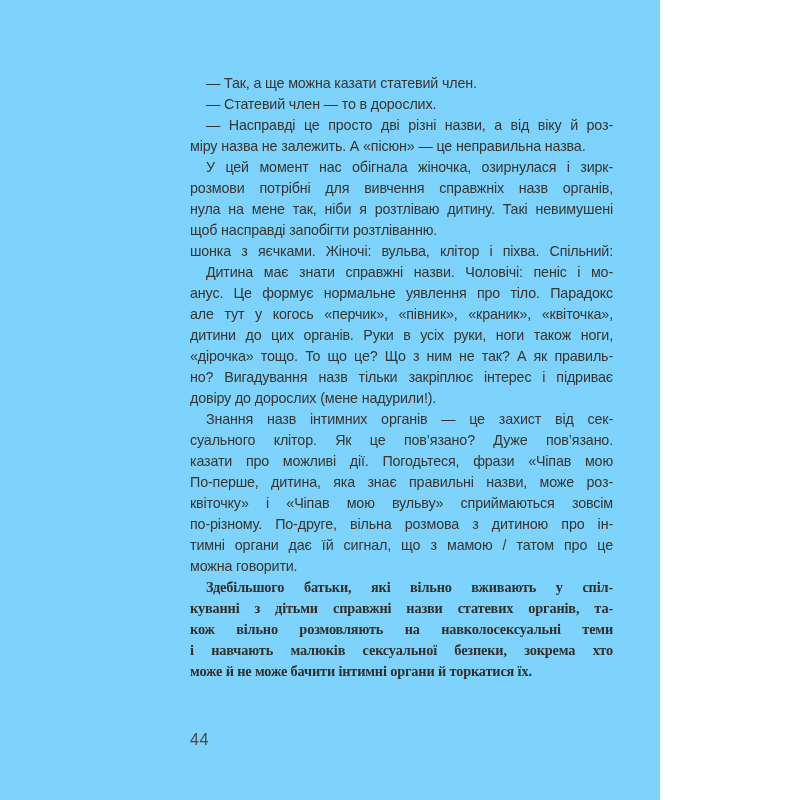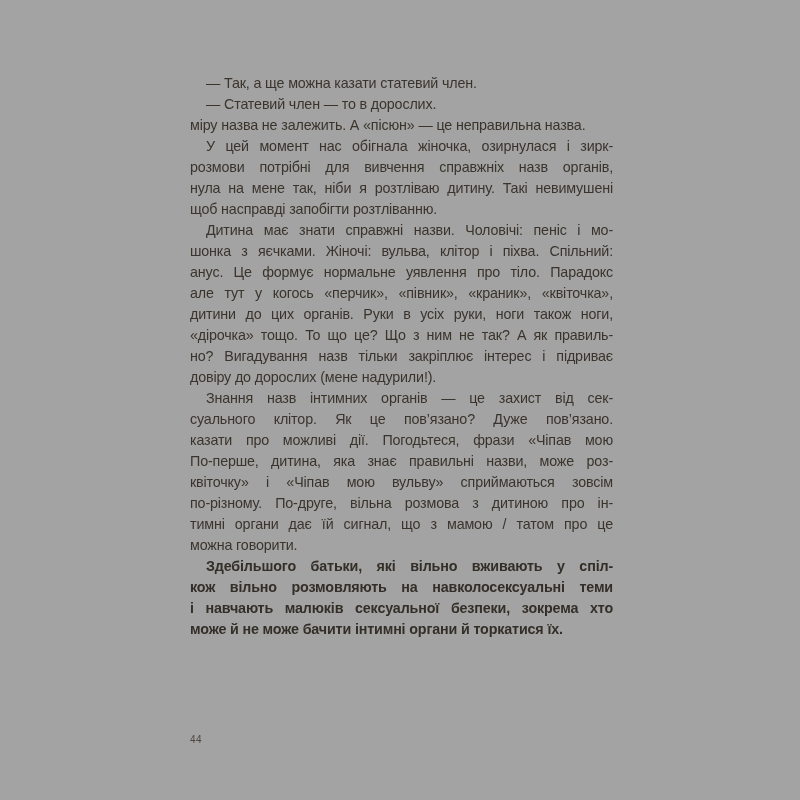--- a/index.html
+++ b/index.html
@@ -3,22 +3,22 @@
 <meta charset="utf-8">
 <style>
   * { margin: 0; padding: 0; box-sizing: border-box; }
   html, body {
     width: 800px; height: 800px;
     background: #ffffff;
     font-family: "Liberation Sans", sans-serif;
   }
   .book-page {
     position: relative;
-    width: 800px; height: 800px;
-    background: #a3a3a3;
+    width: 660px; height: 800px;
+    background: #7dd3fc;
     color: #3a342d;
     overflow: hidden;
   }
   .text-block {
     position: absolute;
     left: 190px;
     top: 73px;
     width: 423px;
   }
   .para { margin: 0; }
@@ -30,72 +30,74 @@
     overflow: hidden;
     text-align: left;
   }
   
   .line.jl {
     text-align: justify;
     text-align-last: justify;
   }
   
   .line.first { text-indent: 16px; }
-  .para.bold .line { font-weight: bold; color: #332e27; }
+  .para.bold .line { font-weight: bold; color: #332e27; font-family: Liberation Serif, serif; }
   .page-number {
     position: absolute;
     left: 190px;
     top: 729px;
-    font-size: 10px;
+    font-size: 16px;
     line-height: 21px;
     color: #4d4740;
     letter-spacing: 0.5px;
   }
 </style>
 </head>
 <body>
 
 <div class="book-page">
   <div class="text-block" id="text-block">
       <div class="para">
         <div class="line first">— Так, а ще можна казати статевий член.</div>
       </div>
       <div class="para">
         <div class="line first">— Статевий член — то в дорослих.</div>
       </div>
       <div class="para">
+        <div class="line first jl">— Насправді це просто дві різні назви, а від віку й роз-</div>
         <div class="line">міру назва не залежить. А «пісюн» — це неправильна назва.</div>
       </div>
       <div class="para">
         <div class="line first jl">У цей момент нас обігнала жіночка, озирнулася і зирк-</div>
         <div class="line jl">розмови потрібні для вивчення справжніх назв органів,</div>
         <div class="line jl">нула на мене так, ніби я розтліваю дитину. Такі невимушені</div>
         <div class="line">щоб насправді запобігти розтліванню.</div>
       </div>
       <div class="para">
+        <div class="line jl">шонка з яєчками. Жіночі: вульва, клітор і піхва. Спільний:</div>
         <div class="line first jl">Дитина має знати справжні назви. Чоловічі: пеніс і мо-</div>
-        <div class="line jl">шонка з яєчками. Жіночі: вульва, клітор і піхва. Спільний:</div>
         <div class="line jl">анус. Це формує нормальне уявлення про тіло. Парадокс</div>
         <div class="line jl">але тут у когось «перчик», «півник», «краник», «квіточка»,</div>
         <div class="line jl">дитини до цих органів. Руки в усіх руки, ноги також ноги,</div>
         <div class="line jl">«дірочка» тощо. То що це? Що з ним не так? А як правиль-</div>
         <div class="line jl">но? Вигадування назв тільки закріплює інтерес і підриває</div>
         <div class="line">довіру до дорослих (мене надурили!).</div>
       </div>
       <div class="para">
         <div class="line first jl">Знання назв інтимних органів — це захист від сек-</div>
         <div class="line jl">суального клітор. Як це пов’язано? Дуже пов’язано.</div>
         <div class="line jl">казати про можливі дії. Погодьтеся, фрази «Чіпав мою</div>
         <div class="line jl">По-перше, дитина, яка знає правильні назви, може роз-</div>
         <div class="line jl">квіточку» і «Чіпав мою вульву» сприймаються зовсім</div>
         <div class="line jl">по-різному. По-друге, вільна розмова з дитиною про ін-</div>
         <div class="line jl">тимні органи дає їй сигнал, що з мамою / татом про це</div>
         <div class="line">можна говорити.</div>
       </div>
       <div class="para bold">
         <div class="line first jl">Здебільшого батьки, які вільно вживають у спіл-</div>
+        <div class="line jl">куванні з дітьми справжні назви статевих органів, та-</div>
         <div class="line jl">кож вільно розмовляють на навколосексуальні теми</div>
         <div class="line jl">і навчають малюків сексуальної безпеки, зокрема хто</div>
         <div class="line">може й не може бачити інтимні органи й торкатися їх.</div>
       </div>
     </div>
   <div class="page-number">44</div>
 </div>
 
 </body></html>

